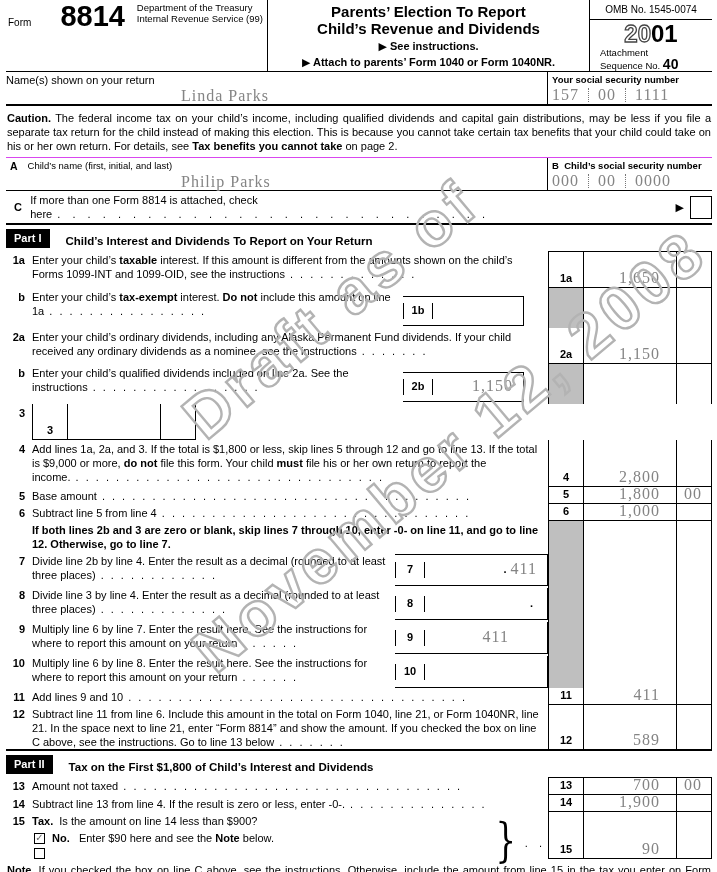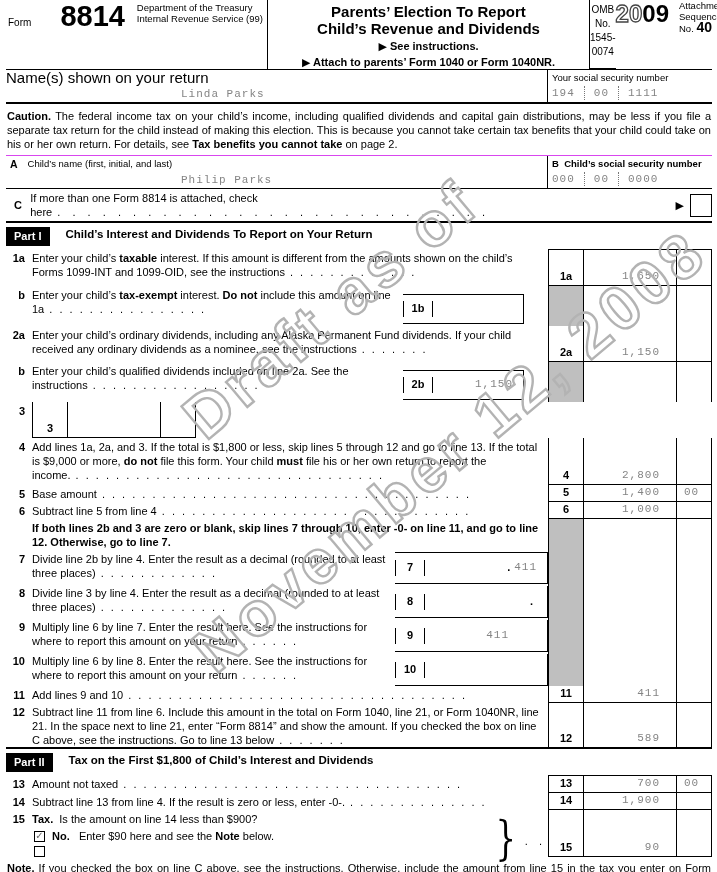--- a/index.html
+++ b/index.html
@@ -2,67 +2,67 @@
 <html><head>
 <meta charset="utf-8">
 <style>
 *{box-sizing:border-box;margin:0;padding:0}
 body{margin:0;background:#fff}
 .page{position:relative;width:717px;height:872px;background:#fff;color:#000;
   font-family:"Liberation Sans","DejaVu Sans",sans-serif;font-size:11px;line-height:14px;
   padding:0 5px 0 6px;overflow:hidden}
 b{font-weight:bold}
 .ld{letter-spacing:2px;white-space:nowrap}
-.val{font-family:Liberation Mono, monospace;color:#848484;letter-spacing:1px;font-size:11px}
+.val{font-family:Liberation Serif, serif;color:#848484;letter-spacing:1px;font-size:16px}
 .gray{background:#bfbfbf}
 
 .wm{position:absolute;left:-30px;top:195px;width:840px;text-align:center;
   transform:rotate(-40deg);font-weight:bold;font-size:62px;letter-spacing:5px;line-height:185px;
   color:#c9c9c9;-webkit-text-fill-color:transparent;-webkit-text-stroke:2.4px #b3b3b3;
   z-index:9;pointer-events:none;white-space:nowrap}
 
 .hdr{display:flex;align-items:stretch;min-height:68px}
 .h-left{width:262px;border-right:1px solid #000;display:flex;flex-direction:row;justify-content:space-between;padding:3px 4px 2px 2px}
 .formword{font-size:10px}
 .formnum{font-size:29px;font-weight:bold;line-height:26px;margin-left:26px;display:inline-block}
 .dept{font-size:9.5px;line-height:10.5px}
 .h-center{flex:1;border-right:1px solid #000;text-align:center;padding-top:3px}
 .t1{font-size:15px;font-weight:bold;line-height:17px}
 .t2{font-size:11px;font-weight:bold;margin-top:3px;line-height:13px}
-.h-right{width:122px;display:flex;}
+.h-right{width:122px;display:flex;flex-direction:column}
 .omb{font-size:10px;text-align:center;border-bottom:1px solid #000;padding:3px 0 2px}
 .year{text-align:center;font-size:24px;font-weight:bold;line-height:26px;padding-top:1px}
 .yr-o{color:#fff;-webkit-text-fill-color:#fff;-webkit-text-stroke:1.3px #444}
 .att{font-size:9.5px;line-height:10.5px;padding:1px 0 0 10px}
 .att b{font-size:14px}
 
 .nrow{display:flex;border-top:1px solid #000;border-bottom:2px solid #000;min-height:31px}
 .ncell{flex:1;padding:1px 0}
-.small-lab{font-size:15px}
+.small-lab{font-size:11px}
 .fillname{padding-left:175px;padding-top:2px}
 .sscell{width:165px;border-left:1px solid #000;padding:1px 4px}
-.ssl{font-size:9.5px;font-weight:normal}
+.ssl{font-size:9.5px;font-weight:bold}
 .ssnv{display:flex;align-items:center;margin-top:1px}
 .ssep{border-left:1px dotted #777;align-self:stretch;margin:0 9px}
 
 .caut{padding:5px 1px 4px;border-bottom:1px solid #d946ef;text-align:justify;min-height:48px}
 
 .abrow{display:flex;border-bottom:1px solid #000;min-height:32px}
 .acell{flex:1;padding:1px 0}
 .abl{display:flex;gap:10px;font-size:9.5px}
 .abl .ltr{font-weight:bold;font-size:10.5px;padding-left:4px}
 .bcell{width:165px;border-left:1px solid #000;padding:1px 4px}
 .bl{font-size:9.5px;font-weight:bold}
 
 .crow{display:flex;align-items:center;border-bottom:2px solid #000;min-height:30px;padding:2px 0}
 .crow .ltr{font-weight:bold;width:26px;text-align:center}
 .cbx{width:22px;height:23px;border:1px solid #000;margin-left:6px;flex:none}
 .arw{margin-left:6px}
 
-.pbar{display:flex;align-items:flex-start;min-height:24px;padding:4px 0 3px}
+.pbar{display:flex;align-items:flex-end;min-height:24px;padding:4px 0 3px}
 .pbox{background:#000;color:#fff;font-weight:bold;padding:2px 8px 3px;font-size:11px}
 .ptitle{font-weight:bold;margin-left:16px;font-size:11.5px}
 
 .lr{display:flex;align-items:stretch}
 .lnum{width:26px;font-weight:bold;text-align:right;padding-right:7px;padding-top:2px;flex:none}
 .desc{flex:1;padding-top:2px;position:relative;display:flex}
 .dtext{flex:1;padding-right:4px}
 .ncol{width:36px;border-left:1px solid #000;border-right:1px solid #000;font-weight:bold;
   display:flex;align-items:flex-end;justify-content:center;padding-bottom:2px;flex:none}
 .acol{width:93px;border-right:1px solid #000;display:flex;align-items:flex-end;justify-content:flex-end;padding:0 16px 2px 0;flex:none}
@@ -112,37 +112,37 @@
       </div>
     </div>
     <div class="h-center">
       <div class="t1">Parents’ Election To Report</div>
       <div class="t1">Child’s Revenue and Dividends</div>
       <div class="t2">▶ See instructions.</div>
       <div class="t2">▶ Attach to parents’ Form 1040 or Form 1040NR.</div>
     </div>
     <div class="h-right">
       <div class="omb">OMB No. 1545-0074</div>
-      <div class="year"><span class="yr-o">20</span><span>09</span></div>
+      <div class="year"><span class="yr-o">20</span><span>01</span></div>
       <div class="att">
         <div>Attachment</div>
         <div>Sequence No. <b>40</b></div>
       </div>
     </div>
   </div>
 
   <div class="nrow">
     <div class="ncell">
       <div class="small-lab">Name(s) shown on your return</div>
       <div class="fillname val">Linda Parks</div>
     </div>
     <div class="sscell">
       <div class="ssl">Your social security number</div>
       <div class="ssnv val">
-        <span>194</span>
+        <span>157</span>
         <span class="ssep"></span>
         <span>00</span>
         <span class="ssep"></span>
         <span>1111</span>
       </div>
     </div>
   </div>
 
   <div class="caut"><b>Caution.</b> The federal income tax on your child’s income, including qualified dividends and capital gain distributions, may be less if you file a separate tax return for the child instead of making this election. This is because you cannot take certain tax benefits that your child could take on his or her own return. For details, see <b>Tax benefits you cannot take</b> on page 2.</div>
 
@@ -259,21 +259,21 @@
       </div>
   </div>
 
   <div class="lr" style="min-height:16px">
     <div class="lnum">5</div>
     <div class="desc">
         <span class="dtext">Base amount<span class="ld"> . . . . . . . . . . . . . . . . . . . . . . . . . . . . . . . . . . . . .</span></span>
       </div>
     <div class="ncol bb">5</div>
     <div class="acol bb">
-        <span class="val">1,400</span>
+        <span class="val">1,800</span>
       </div>
     <div class="ccol bb">
         <span class="val">00</span>
       </div>
   </div>
 
   <div class="lr" style="min-height:16px">
     <div class="lnum">6</div>
     <div class="desc">
         <span class="dtext">Subtract line 5 from line 4<span class="ld"> . . . . . . . . . . . . . . . . . . . . . . . . . . . . . . .</span></span>

